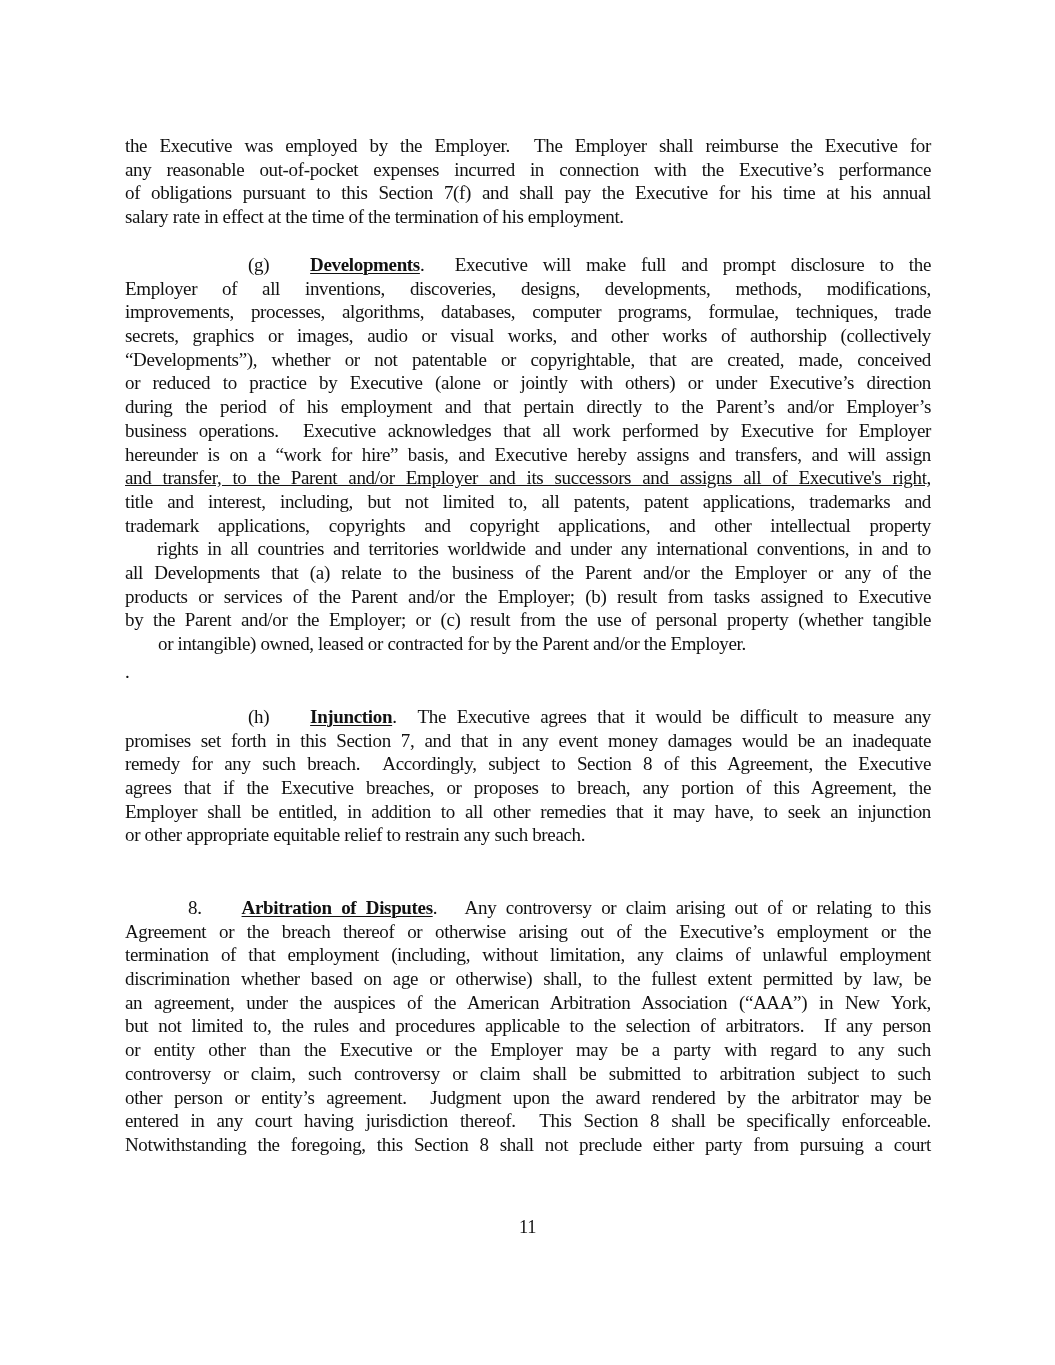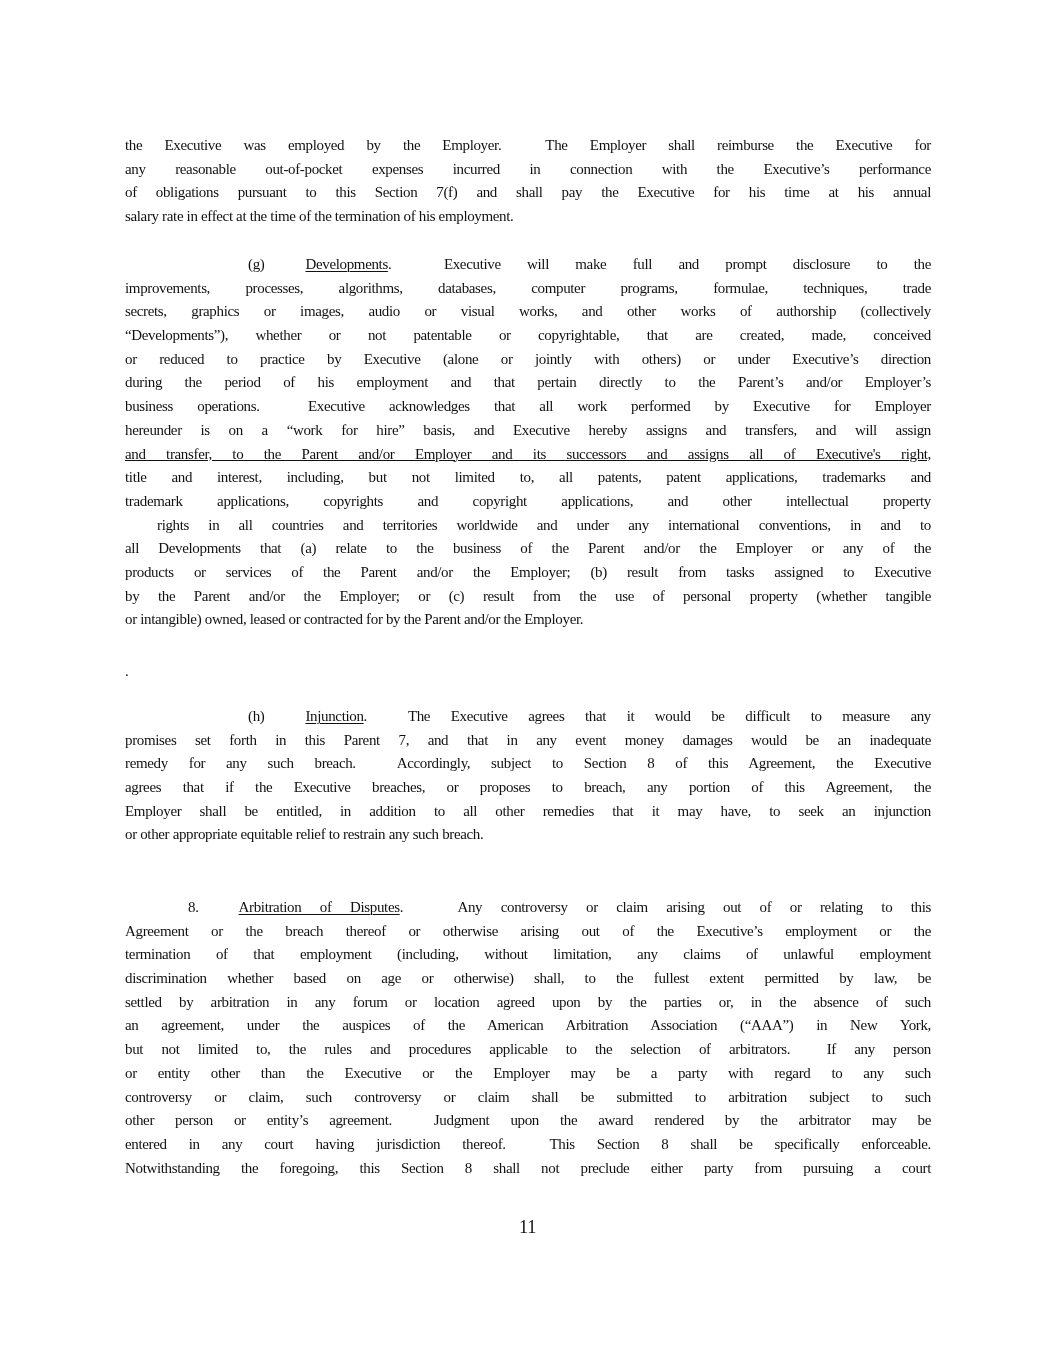--- a/index.html
+++ b/index.html
@@ -25,35 +25,36 @@
     }
     .block {
       position: absolute;
       left: 125px;
       width: 806px;
     }
     .line {
       display: block;
       height: 23.7px;
       line-height: 23.7px;
-      font-size: 15px;
+      font-size: 19px;
       white-space: nowrap;
       text-align: justify;
       text-align-last: justify;
       letter-spacing: -0.35px;
       word-spacing: 0px;
     }
     .line.last {
       text-align: left;
       text-align-last: left;
     }
     .u {
       text-decoration: underline;
       text-underline-offset: 2px;
       text-decoration-thickness: 1px;
+      font-weight: bold;
     }
     .indent-g {
       display: inline-block;
       width: 123px;
     }
     .label-gap {
       display: inline-block;
       width: 41px;
     }
     .indent-8 {
@@ -87,56 +88,56 @@
 
   <div class="block" id="para-f">
     <span class="line" style="white-space: pre;">the Executive was employed by the Employer.  The Employer shall reimburse the Executive for</span>
     <span class="line" style="white-space: pre;">any reasonable out-of-pocket expenses incurred in connection with the Executive’s performance</span>
     <span class="line" style="white-space: pre;">of obligations pursuant to this Section 7(f) and shall pay the Executive for his time at his annual</span>
     <span class="line last" style="white-space: pre;">salary rate in effect at the time of the termination of his employment.</span>
   </div>
 
   <div class="block" id="para-g">
     <span class="line" style="white-space: pre;"><span class="indent-g"></span><span>(g)</span><span class="label-gap"></span><span class="u">Developments</span><span>.  Executive will make full and prompt disclosure to the</span></span>
+    <span class="line" style="white-space: pre;">Employer of all inventions, discoveries, designs, developments, methods, modifications,</span>
     <span class="line" style="white-space: pre;">improvements, processes, algorithms, databases, computer programs, formulae, techniques, trade</span>
     <span class="line" style="white-space: pre;">secrets, graphics or images, audio or visual works, and other works of authorship (collectively</span>
     <span class="line" style="white-space: pre;">“Developments”), whether or not patentable or copyrightable, that are created, made, conceived</span>
     <span class="line" style="white-space: pre;">or reduced to practice by Executive (alone or jointly with others) or under Executive’s direction</span>
     <span class="line" style="white-space: pre;">during the period of his employment and that pertain directly to the Parent’s and/or Employer’s</span>
     <span class="line" style="white-space: pre;">business operations.  Executive acknowledges that all work performed by Executive for Employer</span>
     <span class="line" style="white-space: pre;">hereunder is on a “work for hire” basis, and Executive hereby assigns and transfers, and will assign</span>
     <span class="line" style="white-space: pre; text-decoration: underline;">and transfer, to the Parent and/or Employer and its successors and assigns all of Executive's right,</span>
     <span class="line" style="white-space: pre;">title and interest, including, but not limited to, all patents, patent applications, trademarks and</span>
     <span class="line" style="white-space: pre;">trademark applications, copyrights and copyright applications, and other intellectual property</span>
     <span class="line" style="white-space: pre; margin-left: 32px;">rights in all countries and territories worldwide and under any international conventions, in and to</span>
     <span class="line" style="white-space: pre;">all Developments that (a) relate to the business of the Parent and/or the Employer or any of the</span>
     <span class="line" style="white-space: pre;">products or services of the Parent and/or the Employer; (b) result from tasks assigned to Executive</span>
     <span class="line" style="white-space: pre;">by the Parent and/or the Employer; or (c) result from the use of personal property (whether tangible</span>
-    <span class="line last" style="white-space: pre;">or intangible) owned, leased or contracted for by the Parent and/or the Employer.</span>
+    <span class="line last" style="white-space: pre; margin-left: 33px;">or intangible) owned, leased or contracted for by the Parent and/or the Employer.</span>
   </div>
 
   <div class="block" id="stray-dot">
     <span class="line last" style="white-space: pre;">.</span>
   </div>
 
   <div class="block" id="para-h">
     <span class="line" style="white-space: pre;"><span class="indent-g"></span><span>(h)</span><span class="label-gap"></span><span class="u">Injunction</span><span>.  The Executive agrees that it would be difficult to measure any</span></span>
-    <span class="line" style="white-space: pre;">promises set forth in this Parent 7, and that in any event money damages would be an inadequate</span>
+    <span class="line" style="white-space: pre;">promises set forth in this Section 7, and that in any event money damages would be an inadequate</span>
     <span class="line" style="white-space: pre;">remedy for any such breach.  Accordingly, subject to Section 8 of this Agreement, the Executive</span>
     <span class="line" style="white-space: pre;">agrees that if the Executive breaches, or proposes to breach, any portion of this Agreement, the</span>
     <span class="line" style="white-space: pre;">Employer shall be entitled, in addition to all other remedies that it may have, to seek an injunction</span>
     <span class="line last" style="white-space: pre;">or other appropriate equitable relief to restrain any such breach.</span>
   </div>
 
   <div class="block" id="para-8">
     <span class="line" style="white-space: pre;"><span class="indent-8"></span><span>8.</span><span class="label-gap-8"></span><span class="u">Arbitration of Disputes</span><span>.   Any controversy or claim arising out of or relating to this</span></span>
     <span class="line" style="white-space: pre;">Agreement or the breach thereof or otherwise arising out of the Executive’s employment or the</span>
     <span class="line" style="white-space: pre;">termination of that employment (including, without limitation, any claims of unlawful employment</span>
     <span class="line" style="white-space: pre;">discrimination whether based on age or otherwise) shall, to the fullest extent permitted by law, be</span>
-    <span class="line" style="white-space: pre;">settled by arbitration in any forum or location agreed upon by the parties or, in the absence of such</span>
     <span class="line" style="white-space: pre;">an agreement, under the auspices of the American Arbitration Association (“AAA”) in New York,</span>
     <span class="line" style="white-space: pre;">but not limited to, the rules and procedures applicable to the selection of arbitrators.  If any person</span>
     <span class="line" style="white-space: pre;">or entity other than the Executive or the Employer may be a party with regard to any such</span>
     <span class="line" style="white-space: pre;">controversy or claim, such controversy or claim shall be submitted to arbitration subject to such</span>
     <span class="line" style="white-space: pre;">other person or entity’s agreement.  Judgment upon the award rendered by the arbitrator may be</span>
     <span class="line" style="white-space: pre;">entered in any court having jurisdiction thereof.  This Section 8 shall be specifically enforceable.</span>
     <span class="line" style="white-space: pre;">Notwithstanding the foregoing, this Section 8 shall not preclude either party from pursuing a court</span>
   </div>
 
   <div class="page-number">11</div>

